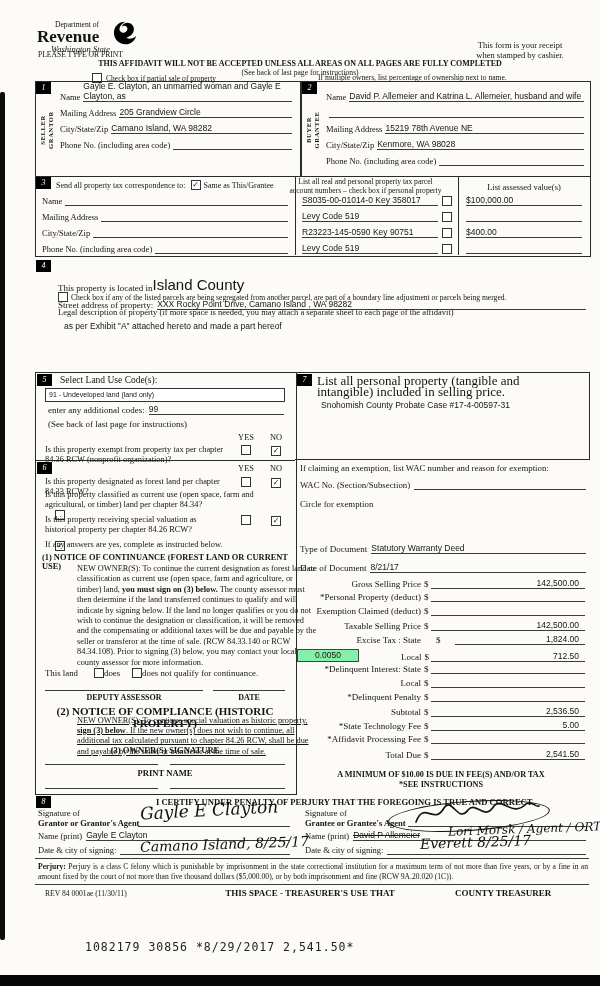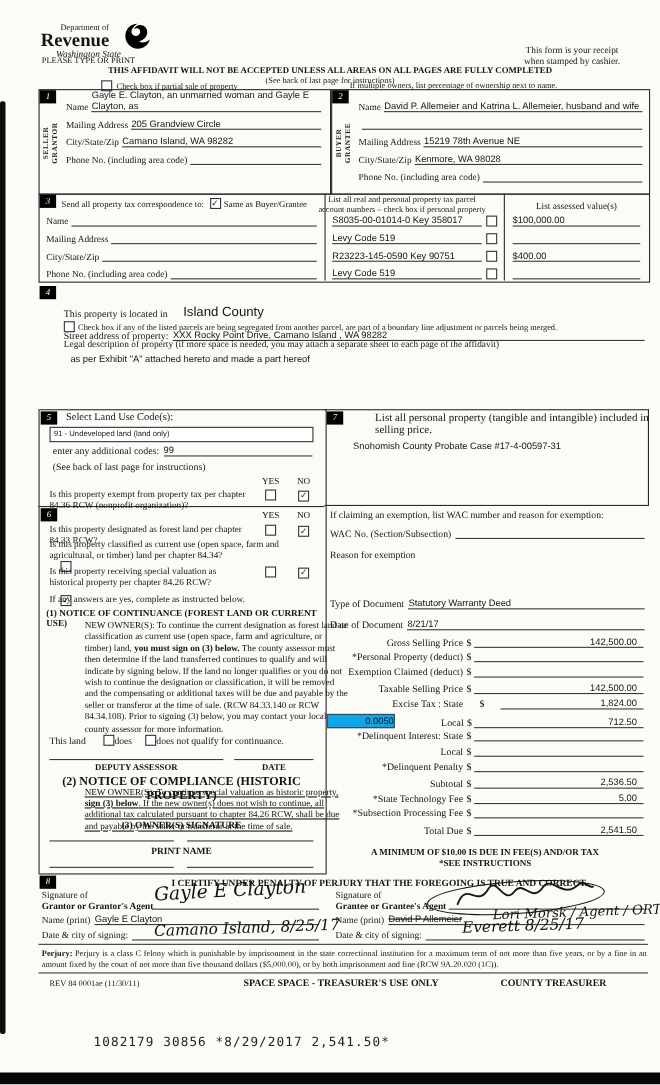--- a/index.html
+++ b/index.html
@@ -19,21 +19,21 @@
   .frow{display:flex;align-items:flex-end;height:16px;font-size:8.5px;}
   .frow .ul{flex:1;margin-left:3px;}
   .para{position:absolute;font-size:8.3px;line-height:10.4px;text-align:left;margin-left:32px;}
   .q{position:absolute;display:flex;align-items:flex-start;font-size:8.4px;line-height:10px;}
   .qt{flex:1;padding-right:2px;}
   .qc{width:30px;text-align:center;flex:0 0 30px;}
   .fee{position:absolute;left:297px;width:288px;display:flex;align-items:flex-end;font-size:9px;}
   .fee .fl{flex:0 0 124px;text-align:right;padding-right:3px;}
   .fee .d{padding:0 2px 0 0;}
   .fee .fv{flex:1;border-bottom:1px solid #3a3a3a;text-align:right;font-family:"Liberation Sans",sans-serif;font-size:8.5px;padding-right:6px;}
-  .ratebox{width:60px;flex:0 0 60px;border:1.5px solid #444;text-align:right;font-family:"Liberation Sans",sans-serif;font-size:8.5px;height:11px;line-height:11px;margin-right:5px;background:#0ea5e9;}
+  .ratebox{width:60px;flex:0 0 60px;border:1.5px solid #444;text-align:center;font-family:"Liberation Sans",sans-serif;font-size:8.5px;height:11px;line-height:11px;margin-right:5px;background:#86efac;}
   .hand{font-family:"DejaVu Serif",serif;font-style:italic;color:#101010;}
   .line{position:absolute;border-bottom:1px solid #3a3a3a;}
   .mono{font-family:"DejaVu Sans Mono","Liberation Mono",monospace;}
   .edge-l{position:absolute;left:0;top:92px;width:5px;height:848px;background:#0c0c0c;border-radius:2px;}
   .edge-b{position:absolute;left:0;top:975px;width:600px;height:11px;background:#060606;}
 </style>
 </head>
 <body>
 
 <div class="page">
@@ -120,21 +120,21 @@
       </div>
   </div>
 
   <div class="box" style="left:35px;top:176px;width:554px;height:79px;"></div>
   <div class="abs" style="left:295px;top:176px;height:79px;border-left:1.2px solid #2a2a2a;"></div>
   <div class="abs" style="left:458px;top:176px;height:79px;border-left:1.2px solid #2a2a2a;"></div>
   <span class="num" style="left:36px;top:177px;">3</span>
   <div class="abs row" style="left:56px;top:180px;font-size:8px;">
     <span>Send all property tax correspondence to:</span>
     <span class="cb" style="margin:0 3px 0 5px;">✓</span>
-    <span>Same as Buyer/Grantee</span>
+    <span>Same as This/Grantee</span>
   </div>
   <div class="fields" style="left:42px;top:190px;width:246px;">
     <div class="frow">
         <span>Name</span>
         <span class="ul val"></span>
       </div>
     <div class="frow">
         <span>Mailing Address</span>
         <span class="ul val"></span>
       </div>
@@ -182,21 +182,21 @@
       </div>
   </div>
 
   <span class="num" style="left:36px;top:260px;">4</span>
   <div class="abs row" style="left:58px;top:259px;width:528px;font-size:9px;margin-top:40px;">
     <span>Street address of property:</span>
     <span class="ul val" style="flex:1;margin-left:4px;">XXX Rocky Point Drive, Camano Island , WA  98282</span>
   </div>
   <div class="abs row" style="left:58px;top:276px;font-size:9px;">
     <span>This property is located in</span>
-    <span class="val" style="margin-left:14px;font-size:12px;">Island County</span>
+    <span class="val" style="font-size:15px;">Island County</span>
   </div>
   <div class="abs row sm" style="left:58px;top:292px;width:528px;">
     <span class="cb"></span>
     <span style="margin-left:3px;">Check box if any of the listed parcels are being segregated from another parcel, are part of a boundary line adjustment or parcels being merged.</span>
   </div>
   <div class="abs lbl" style="left:58px;top:307px;width:520px;">Legal description of property (if more space is needed, you may attach a separate sheet to each page of the affidavit)</div>
   <div class="abs val" style="left:64px;top:321px;">as per Exhibit "A" attached hereto and made a part hereof</div>
 
   <div class="box" style="left:35px;top:372px;width:260px;height:421px;"></div>
   <div class="abs" style="left:35px;top:460px;width:260px;border-top:1.2px solid #2a2a2a;"></div>
@@ -265,29 +265,29 @@
   </div>
   <div class="abs b" style="left:35px;top:745px;width:260px;text-align:center;font-size:8.6px;">(3)  OWNER(S) SIGNATURE</div>
   <div class="line" style="left:45px;top:764px;width:113px;"></div>
   <div class="line" style="left:170px;top:764px;width:115px;"></div>
   <div class="abs b" style="left:35px;top:768px;width:260px;text-align:center;font-size:8.6px;">PRINT NAME</div>
   <div class="line" style="left:45px;top:788px;width:113px;"></div>
   <div class="line" style="left:170px;top:788px;width:115px;"></div>
 
   <div class="box" style="left:295px;top:372px;width:294px;height:86px;border-left:none;"></div>
   <span class="num" style="left:297px;top:374px;">7</span>
-  <div class="abs" style="left:317px;top:375px;width:258px;font-size:10px;line-height:11px;margin-left:24px;">List all  personal property (tangible and intangible) included in selling price.</div>
+  <div class="abs" style="left:317px;top:375px;width:258px;font-size:13px;line-height:11px;">List all  personal property (tangible and intangible) included in selling price.</div>
   <div class="abs val" style="left:321px;top:400px;">Snohomish County Probate Case #17-4-00597-31</div>
 
   <div class="abs" style="left:300px;top:463px;font-size:8.8px;">If claiming an exemption, list WAC number and reason for exemption:</div>
   <div class="abs row" style="left:300px;top:480px;width:286px;font-size:8.8px;">
     <span>WAC No. (Section/Subsection)</span>
     <span class="ul val" style="flex:1;margin-left:4px;"></span>
   </div>
-  <div class="abs" style="left:300px;top:499px;font-size:8.8px;">Reason for exemption</div>
+  <div class="abs" style="left:300px;top:499px;font-size:8.8px;">Circle for exemption</div>
 
   <div class="abs row" style="left:300px;top:543px;width:286px;font-size:9px;">
     <span>Type of Document</span>
     <span class="ul val" style="flex:1;margin-left:4px;">Statutory Warranty Deed</span>
   </div>
   <div class="abs row" style="left:300px;top:562px;width:286px;font-size:9px;">
     <span>Date of Document</span>
     <span class="ul val" style="flex:1;margin-left:4px;">8/21/17</span>
   </div>
 
@@ -341,21 +341,21 @@
       <span class="fl">Subtotal</span>
       <span class="d">$</span>
       <span class="fv">2,536.50</span>
     </div>
   <div class="fee" style="top:720px;">
       <span class="fl">*State Technology Fee</span>
       <span class="d">$</span>
       <span class="fv">5.00</span>
     </div>
   <div class="fee" style="top:734px;">
-      <span class="fl">*Subsection Processing Fee</span>
+      <span class="fl">*Affidavit Processing Fee</span>
       <span class="d">$</span>
       <span class="fv"></span>
     </div>
   <div class="fee" style="top:749px;">
       <span class="fl">Total Due</span>
       <span class="d">$</span>
       <span class="fv">2,541.50</span>
     </div>
 
   <div class="abs b" style="left:297px;top:770px;width:288px;text-align:center;font-size:8.2px;line-height:9.6px;">
@@ -399,18 +399,18 @@
   </div>
   <div class="abs hand" style="left:420px;top:834px;font-size:14px;transform:rotate(-2deg);white-space:nowrap;">Everett  8/25/17</div>
 
   <div class="line" style="left:35px;top:858px;width:554px;"></div>
   <div class="abs sm" style="left:38px;top:862px;width:550px;line-height:9.6px;text-align:justify;">
     <b>Perjury:</b><span> Perjury is a class C felony which is punishable by imprisonment in the state correctional institution for a maximum term of not more than five years, or by a fine in an amount fixed by the court of not more than five thousand dollars ($5,000.00), or by both imprisonment and fine (RCW 9A.20.020 (1C)).</span>
   </div>
   <div class="line" style="left:35px;top:884px;width:554px;"></div>
 
   <div class="abs sm" style="left:45px;top:889px;text-align:center;">REV 84 0001ae (11/30/11)</div>
-  <div class="abs b" style="left:180px;top:888px;width:260px;text-align:center;font-size:9px;">SPACE SPACE - TREASURER'S USE ONLY</div>
+  <div class="abs b" style="left:180px;top:888px;width:260px;text-align:center;font-size:9px;">THIS SPACE - TREASURER'S USE THAT</div>
   <div class="abs b" style="left:455px;top:888px;font-size:9px;">COUNTY TREASURER</div>
 
   <div class="abs mono" style="left:85px;top:940px;font-size:11.5px;letter-spacing:1px;color:#222;">1082179 30856 *8/29/2017 2,541.50*</div>
 
 </div>
 
 </body></html>

